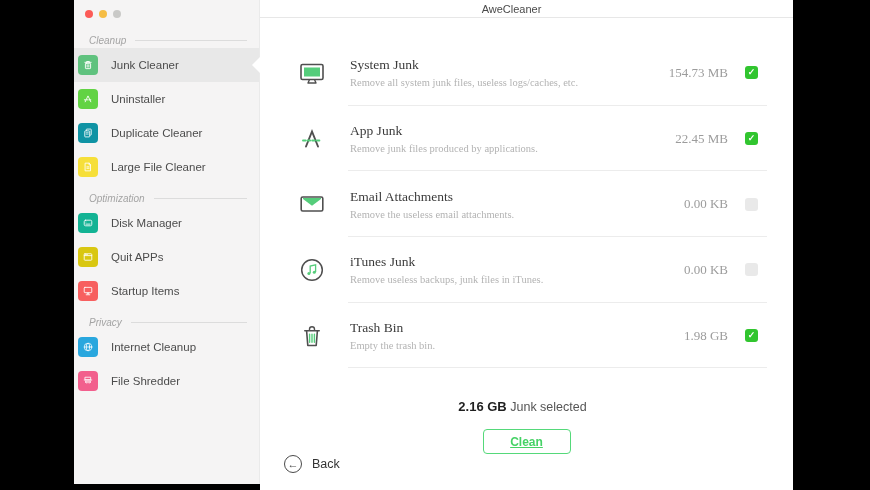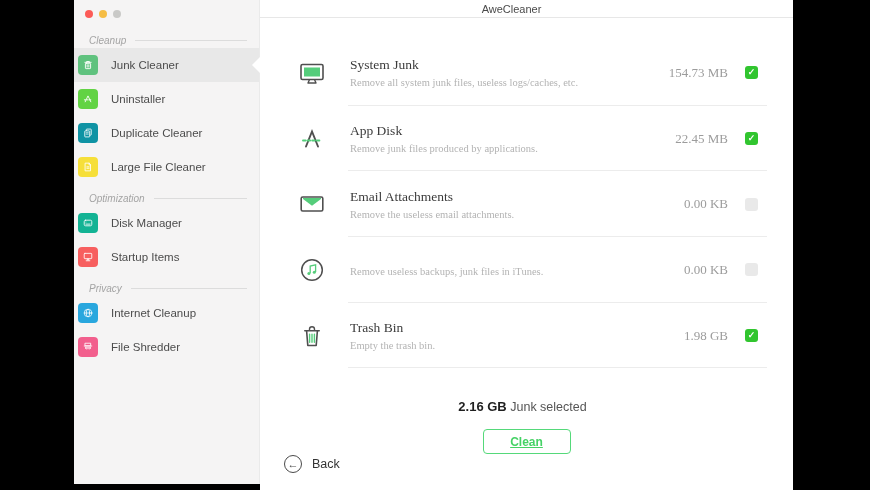--- a/index.html
+++ b/index.html
@@ -117,20 +117,30 @@
         <span class="tile" style="background:#13b394">
           <svg width="14" height="14" viewBox="0 0 20 20" fill="none" stroke="#fff" stroke-width="1.2" stroke-linecap="round">
             <rect x="4.6" y="6" width="10.8" height="8" rx="2"></rect>
               <path d="M7 11.6h6"></path>
               <circle cx="7.1" cy="8.6" r="0.7" fill="#fff" stroke="none"></circle>
           </svg>
         </span>
         <span class="lbl">Disk Manager</span>
       </div>
       <div class="side-item">
+        <span class="tile" style="background:#d9c711">
+          <svg width="14" height="14" viewBox="0 0 20 20" fill="none" stroke="#fff" stroke-width="1.2" stroke-linecap="round">
+            <rect x="4.6" y="5.4" width="10.8" height="9.2" rx="1"></rect>
+              <path d="M4.6 8h10.8"></path>
+              <path d="M6.3 6.7h1M8.2 6.7h1"></path>
+          </svg>
+        </span>
+        <span class="lbl">Quit APPs</span>
+      </div>
+      <div class="side-item">
         <span class="tile" style="background:#f75f5f">
           <svg width="14" height="14" viewBox="0 0 20 20" fill="none" stroke="#fff" stroke-width="1.2" stroke-linecap="round">
             <rect x="4.6" y="4.8" width="10.8" height="7.6" rx="1"></rect>
               <path d="M10 12.4v1.6M7.4 15.4h5.2M8.6 14h2.8"></path>
           </svg>
         </span>
         <span class="lbl">Startup Items</span>
       </div>
 
       <div class="section-header mt-section">
@@ -183,21 +193,21 @@
         </div>
 
         <div class="row">
           <span class="row-icon">
             <svg width="28" height="28" viewBox="0 0 28 28" fill="none" stroke-linecap="round">
               <path d="M8 21.5 14 6.5l6 15" stroke="#4f4f4f" stroke-width="1.9"></path>
               <path d="M5 15.5h18" stroke="#55cd7b" stroke-width="1.9" stroke-dasharray="2.6 2"></path>
             </svg>
           </span>
           <span class="row-text">
-            <div class="row-title">App Disk</div>
+            <div class="row-title">App Junk</div>
             <div class="row-sub">Remove junk files produced by applications.</div>
           </span>
           <span class="row-size">22.45 MB</span>
           <span class="cb on"></span>
         </div>
 
         <div class="row">
           <span class="row-icon">
             <svg width="28" height="28" viewBox="0 0 28 28">
               <path d="M5 9 14 15.8 23 9 23 8H5z" fill="#55cd7b"></path>
@@ -215,20 +225,21 @@
         <div class="row">
           <span class="row-icon">
             <svg width="28" height="28" viewBox="0 0 28 28" fill="none">
               <circle cx="14" cy="14" r="10.3" stroke="#4f4f4f" stroke-width="1.5"></circle>
               <path d="M12.2 17.3V10l5.4-1.2v7.3" stroke="#55cd7b" stroke-width="1.3"></path>
               <circle cx="10.9" cy="17.5" r="1.5" fill="#55cd7b"></circle>
               <circle cx="16.3" cy="16.3" r="1.5" fill="#55cd7b"></circle>
             </svg>
           </span>
           <span class="row-text">
+            <div class="row-title">iTunes Junk</div>
             <div class="row-sub">Remove useless backups, junk files in iTunes.</div>
           </span>
           <span class="row-size">0.00 KB</span>
           <span class="cb off"></span>
         </div>
 
         <div class="row">
           <span class="row-icon">
             <svg width="28" height="28" viewBox="0 0 28 28" fill="none" stroke-linecap="round">
               <path d="M11.5 8.3V7.2a2.5 2.5 0 0 1 5 0v1.1" stroke="#4f4f4f" stroke-width="1.4"></path>

